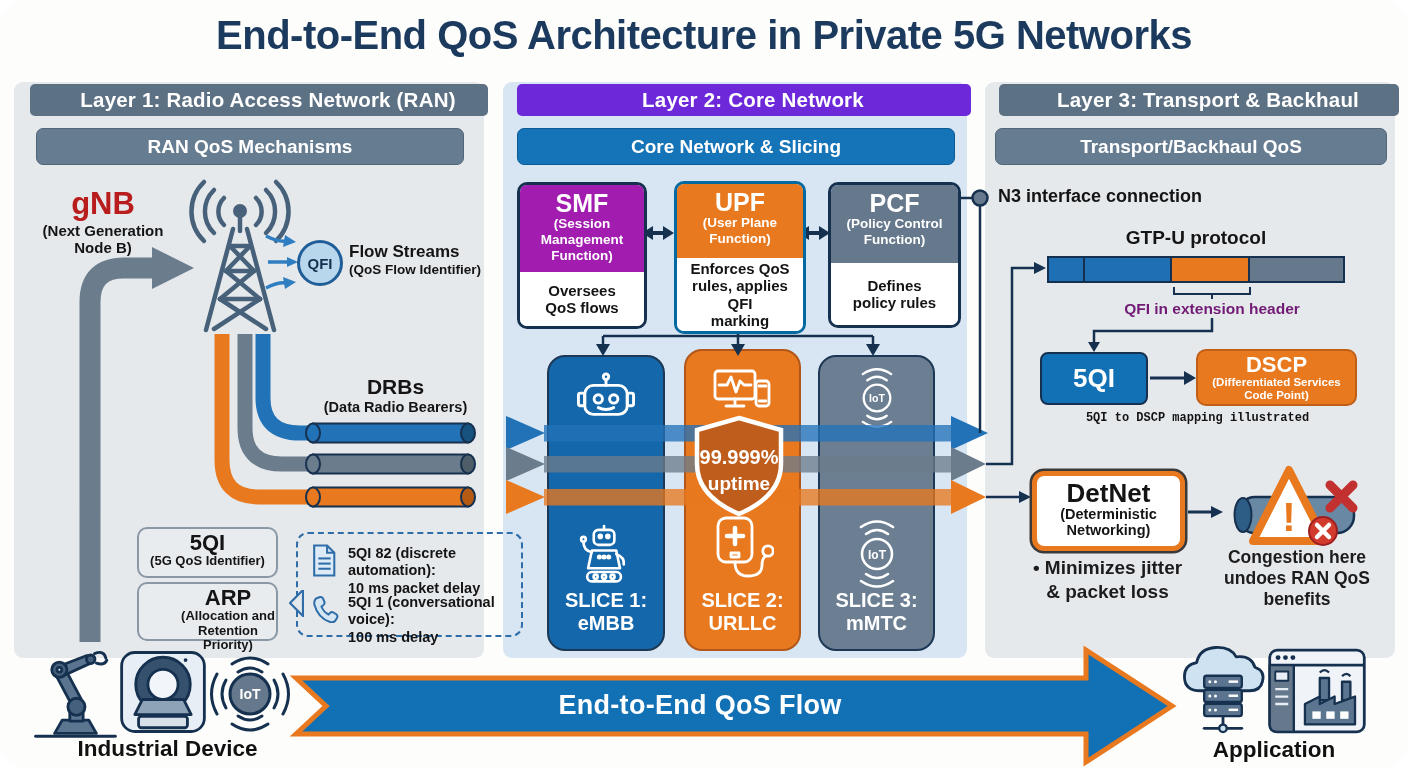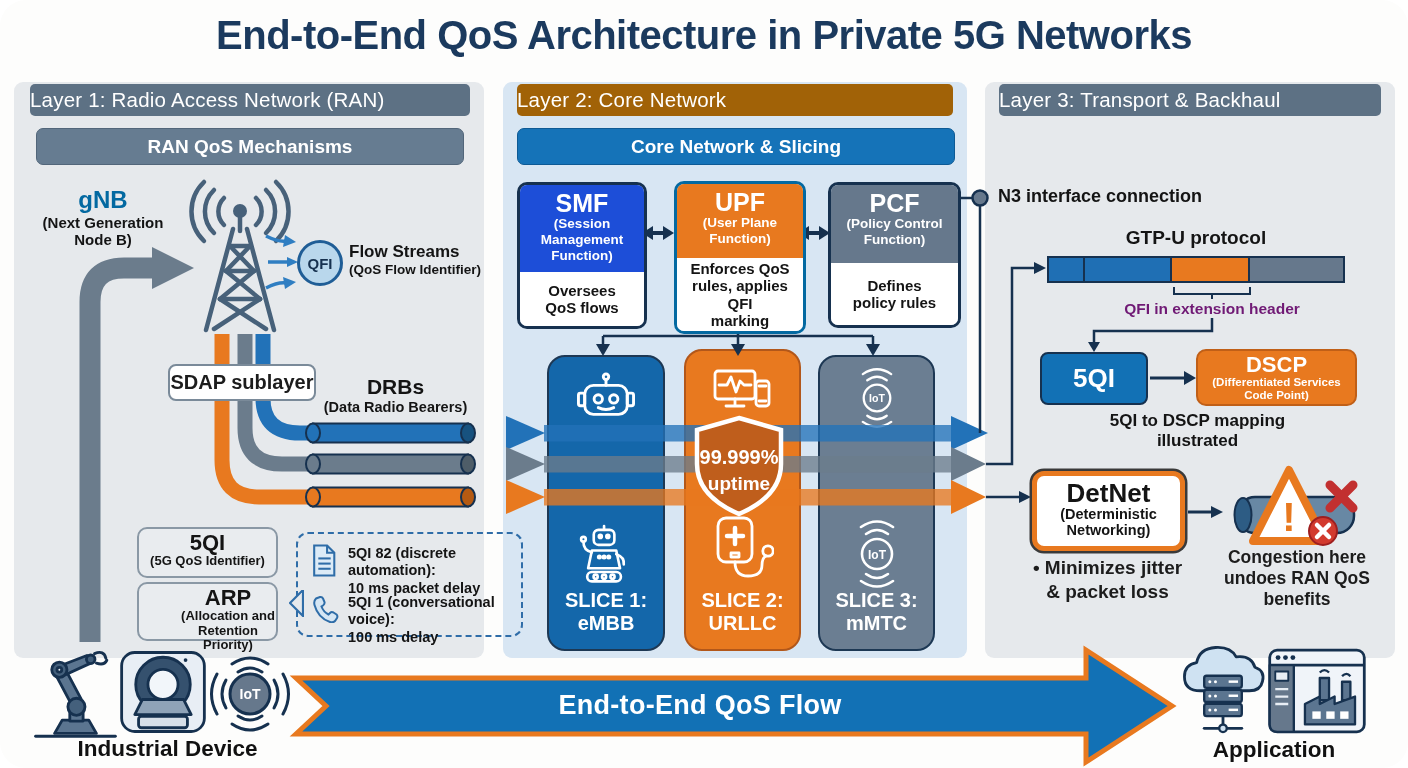--- a/index.html
+++ b/index.html
@@ -3,25 +3,25 @@
 <meta charset="utf-8">
 <style>
   html,body{margin:0;padding:0;background:#ffffff;font-family:"Liberation Sans","DejaVu Sans",sans-serif;}
   #stage{position:relative;width:1408px;height:768px;background:#fdfdfc;overflow:hidden;border-radius:26px;}
   .abs{position:absolute;}
   .pre{white-space:pre-line;}
   .tc{text-align:center;}
   .panel{border-radius:9px;}
   .p-gray{background:#e6e9ec;}
   .p-blue{background:#d8e6f3;}
-  .hdr{color:#fff;font-weight:400;font-size:20.5px;text-align:left;line-height:32px;border-radius:5px;letter-spacing:.2px;}
+  .hdr{color:#fff;font-weight:700;font-size:20.5px;text-align:center;line-height:32px;border-radius:5px;letter-spacing:.2px;padding-left:18px;}
   .subhdr{color:#fff;font-weight:600;font-size:19px;text-align:center;line-height:35px;border-radius:7px;}
   .hdr-slate{background:#5d7184;}
   .subhdr-slate{background:#667c91;border:1px solid #52667a;text-align:center;}
-  .hdr-blue{background:#a16207;}
+  .hdr-blue{background:#6d28d9;}
   .subhdr-blue{background:#1573b8;border:1px solid #0d5a95;}
   .title{font-size:40px;font-weight:700;color:#1b3a5e;text-align:center;letter-spacing:-.5px;}
   .fncard{border-radius:10px;overflow:hidden;display:flex;flex-direction:column;text-align:center;}
   .fnhead{color:#fff;padding-top:5px;}
   .fntitle{font-size:25px;font-weight:700;line-height:1.05;}
   .fnsub{font-size:13.5px;font-weight:600;line-height:1.16;}
   .fnbody{background:#fff;flex:1;display:flex;align-items:center;justify-content:center;font-weight:700;font-size:15px;color:#141414;line-height:1.15;padding:2px;}
   .slice{border-radius:18px;border:2.5px solid #1d3854;}
   .slicelabel{position:absolute;left:0;bottom:13px;width:100%;text-align:center;color:#fff;font-weight:700;font-size:20px;line-height:1.18;}
   .bbox{border:2px solid #8a98a5;border-radius:10px;background:#e9ecef;text-align:center;}
@@ -40,20 +40,21 @@
 
   <div class="abs panel p-gray" style="left:14px;top:82px;width:470px;height:576px;"></div>
   <div class="abs panel p-blue" style="left:503px;top:82px;width:464px;height:576px;"></div>
   <div class="abs panel p-gray" style="left:985px;top:82px;width:410px;height:576px;"></div>
 
   <div class="abs hdr hdr-slate" style="left:30px;top:84px;width:440px;height:32px;">Layer 1: Radio Access Network (RAN)</div>
   <div class="abs subhdr subhdr-slate" style="left:36px;top:128px;width:426px;height:35px;">RAN QoS Mechanisms</div>
   <div class="abs hdr hdr-blue" style="left:517px;top:84px;width:436px;height:32px;">Layer 2: Core Network</div>
   <div class="abs subhdr subhdr-blue" style="left:517px;top:128px;width:436px;height:35px;">Core Network &amp; Slicing</div>
   <div class="abs hdr hdr-slate" style="left:999px;top:84px;width:382px;height:32px;">Layer 3: Transport &amp; Backhaul</div>
+  <div class="abs subhdr subhdr-slate" style="left:995px;top:128px;width:390px;height:35px;">Transport/Backhaul QoS</div>
 
   <div class="abs slice" style="left:547px;top:355px;width:114px;height:292px;background:#1467aa;">
     <svg class="abs" style="left:28px;top:14px;" width="58" height="52" viewBox="0 0 60 52">
       <g stroke="#fff" stroke-width="3" fill="none" stroke-linecap="round">
         <rect x="8" y="14" width="44" height="30" rx="9"></rect>
         <circle cx="22" cy="28" r="4.3"></circle>
           <circle cx="38" cy="28" r="4.3"></circle>
         <path d="M22 37 q8 4 16 0"></path>
         <line x1="30" y1="14" x2="30" y2="8"></line>
           <circle cx="30" cy="5" r="2.8"></circle>
@@ -272,33 +273,32 @@
     <g>
       <circle cx="1323" cy="531" r="14" fill="#d23a2e" stroke="#9e1f1f" stroke-width="2"></circle>
       <line x1="1317" y1="525" x2="1329" y2="537" stroke="#fff" stroke-width="4.5" stroke-linecap="round"></line>
       <line x1="1329" y1="525" x2="1317" y2="537" stroke="#fff" stroke-width="4.5" stroke-linecap="round"></line>
     </g>
 
     <polygon points="296,678 1086,678 1086,650 1172,706 1086,762 1086,734 296,734 326,706" fill="#1271b5" stroke="#e8791f" stroke-width="5"></polygon>
   </svg>
 
   <div class="abs tc" style="left:28px;top:186px;width:150px;">
-    <div style="font-size:24px;font-weight:700;color:#0369a1;">gNB</div>
+    <div style="font-size:31px;font-weight:700;color:#b91c1c;">gNB</div>
     <div class="pre" style="font-size:15px;font-weight:600;color:#141414;line-height:1.15;">(Next Generation
 Node B)</div>
   </div>
 
   <div class="abs" style="left:297px;top:240px;width:46px;height:46px;border-radius:50%;background:#b9d7ec;border:3px solid #1f5d96;display:flex;align-items:center;justify-content:center;font-size:15px;font-weight:700;color:#16314f;box-sizing:border-box;">QFI</div>
 
   <div class="abs" style="left:349px;top:242px;width:140px;">
     <div style="font-size:17px;font-weight:700;color:#141414;">Flow Streams</div>
     <div style="font-size:13.5px;font-weight:600;color:#141414;">(QoS Flow Identifier)</div>
   </div>
 
-  <div class="abs" style="left:168px;top:364px;width:148px;height:37px;background:#fff;border:2.5px solid #7a8a99;border-radius:8px;display:flex;align-items:center;justify-content:center;font-size:20px;font-weight:600;color:#1c1c1c;box-sizing:border-box;">SDAP sublayer</div>
 
   <div class="abs tc" style="left:318px;top:375px;width:155px;">
     <div style="font-size:21px;font-weight:700;color:#141414;">DRBs</div>
     <div style="font-size:14.5px;font-weight:600;color:#141414;">(Data Radio Bearers)</div>
   </div>
 
   <div class="abs bbox" style="left:137px;top:527px;width:141px;height:51px;padding-top:2px;box-sizing:border-box;">
     <div class="t">5QI</div>
     <div class="s">(5G QoS Identifier)</div>
   </div>
@@ -328,21 +328,21 @@
     <svg class="abs" style="left:13px;top:61px;" width="28" height="28" viewBox="0 0 28 28">
       <path d="M5 3.5 L9 2 Q11 1.5 12 3.5 L13.5 7 Q14 9 12 10.5 L10.5 11.5 Q12.5 17 17.5 19.5 L19 18 Q20.5 16.5 22.5 17.5 L25.5 19.5 Q27 21 26 23 L24 26 Q22 28 19 27 Q7 23 3.5 10 Q2.5 6 5 3.5 Z" fill="#d5e6f4" stroke="#2f6da8" stroke-width="2"></path>
     </svg>
     <div class="abs" style="left:50px;top:60px;width:170px;">
       <div class="noteline1">5QI 1 (conversational voice):</div>
       <div class="noteline2">100 ms delay</div>
     </div>
   </div>
 
   <div class="abs fncard" style="left:517px;top:182px;width:124px;height:141px;border:3px solid #16314f;">
-    <div class="fnhead" style="background:#1d4ed8;height:82px;">
+    <div class="fnhead" style="background:#a21caf;height:82px;">
       <div class="fntitle">SMF</div>
       <div class="fnsub pre">(Session
 Management
 Function)</div>
     </div>
     <div class="fnbody pre">Oversees
 QoS flows</div>
   </div>
   <div class="abs fncard" style="left:674px;top:181px;width:126px;height:147px;border:3px solid #0369a1;">
     <div class="fnhead" style="background:#e8791f;height:73px;">
@@ -383,21 +383,21 @@
   <div class="abs tc" style="left:1098px;top:300px;width:228px;font-size:15.5px;font-weight:600;color:#701a75;">QFI in extension header</div>
 
   <div class="abs" style="left:1040px;top:352px;width:108px;height:53px;background:#1271b5;border:2.5px solid #16314f;border-radius:8px;display:flex;align-items:center;justify-content:center;color:#fff;font-size:26px;font-weight:700;box-sizing:border-box;">5QI</div>
 
   <div class="abs tc" style="left:1196px;top:349px;width:161px;height:57px;background:#e8791f;border:2.5px solid #c05f17;border-radius:10px;color:#fff;box-sizing:border-box;padding-top:3px;">
     <div style="font-size:22px;font-weight:700;line-height:1;">DSCP</div>
     <div class="pre" style="font-size:11.5px;font-weight:600;line-height:1.15;">(Differentiated Services
 Code Point)</div>
   </div>
 
-  <div class="abs tc" style="left:1075px;top:411px;width:245px;font-size:17px;font-weight:700;color:#141414;">5QI to DSCP mapping illustrated</div>
+  <div class="abs tc" style="left:1075px;top:411px;width:245px;font-size:12px;font-weight:700;color:#141414;font-family:Liberation Mono, monospace;">5QI to DSCP mapping illustrated</div>
 
   <div class="abs tc" style="left:1032px;top:471px;width:153px;height:80px;background:#fff;border:5px solid #e8791f;border-radius:12px;box-shadow:0 0 0 2.5px #3a3a3a;box-sizing:border-box;padding-top:4px;">
     <div style="font-size:26px;font-weight:700;color:#141414;line-height:1;">DetNet</div>
     <div class="pre" style="font-size:14.5px;font-weight:600;color:#141414;line-height:1.12;">(Deterministic
 Networking)</div>
   </div>
 
   <div class="abs tc pre" style="left:1025px;top:556px;width:165px;font-size:19px;font-weight:600;color:#1c1c1c;line-height:1.25;">• Minimizes jitter
 &amp; packet loss</div>
 

